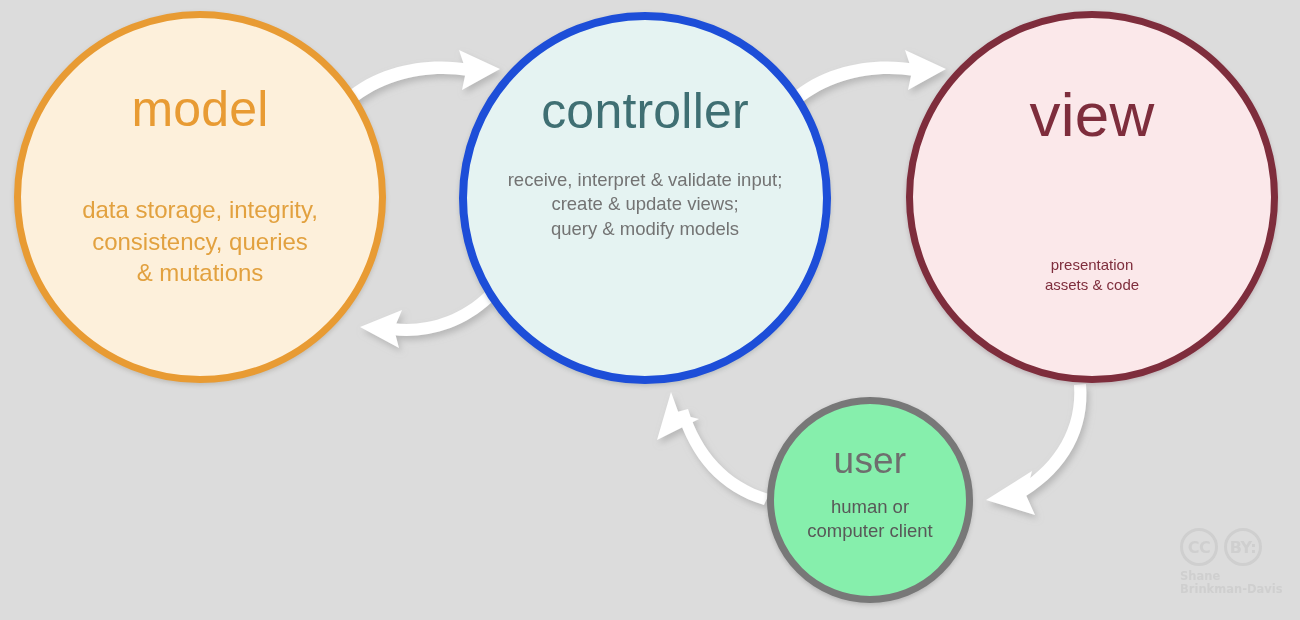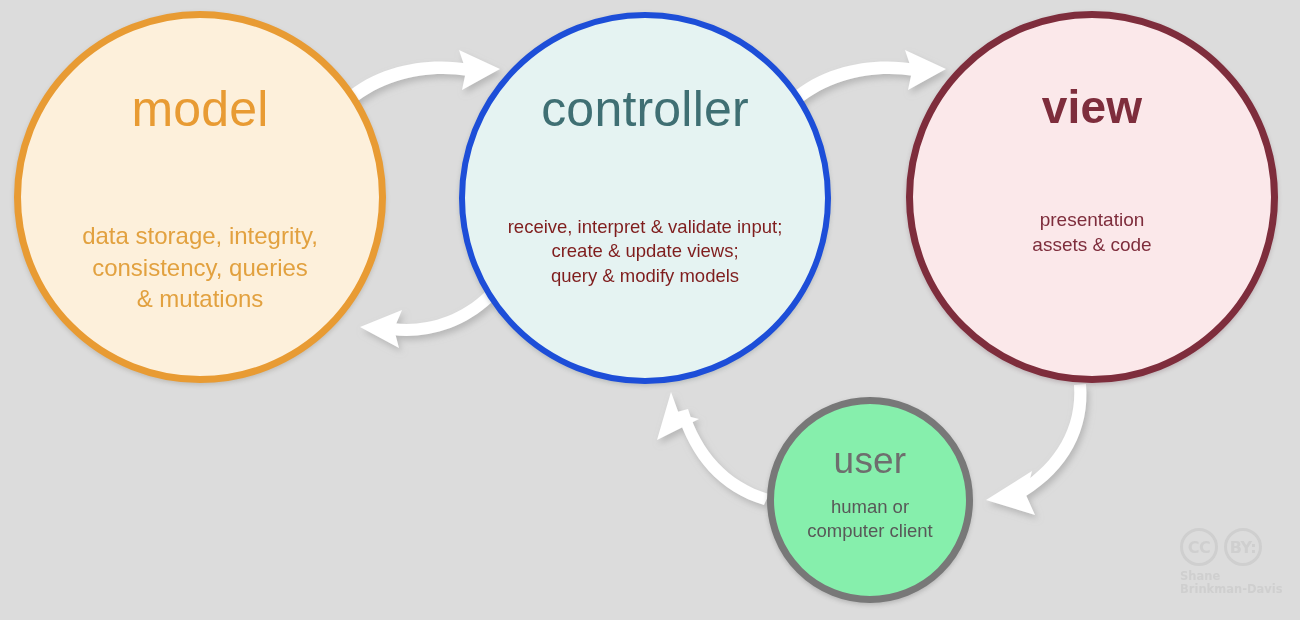--- a/index.html
+++ b/index.html
@@ -44,69 +44,67 @@
     white-space: pre-line;
   }
 
   
   #node-model {
     left: 14px;  top: 11px;
     width: 372px; height: 372px;
     background: #fdf0db;
     border: 7px solid #e89b33;
     box-shadow: 0 2px 4px rgba(120,110,95,0.28);
-    gap: 26px;
   }
   #node-model .node-title {
     margin-top: 66px;
     font-size: 50px;
     color: #e89b33;
   }
   #node-model .node-desc {
     margin-top: 60px;
     font-size: 24px;
     color: #e2a13f;
   }
 
   
   #node-controller {
     left: 459px; top: 12px;
     width: 372px; height: 372px;
     background: #e5f3f2;
-    border: 6px solid #1d4ed8;
+    border: 8px solid #1d4ed8;
     box-shadow: 0 2px 4px rgba(100,115,115,0.28);
   }
   #node-controller .node-title {
     margin-top: 66px;
     font-size: 50px;
     color: #3f6f73;
   }
   #node-controller .node-desc {
-    margin-top: 81px;
+    margin-top: 32px;
     font-size: 18.5px;
-    color: #7f1d1d;
+    color: #737373;
   }
 
   
   #node-view {
     left: 906px; top: 11px;
     width: 372px; height: 372px;
     background: #fbe8ea;
     border: 7px solid #7e2d3c;
     box-shadow: 0 2px 4px rgba(110,80,88,0.28);
   }
   #node-view .node-title {
     margin-top: 66px;
-    font-size: 46px;
+    font-size: 62px;
     color: #7e2d3c;
-    font-weight: bold;
   }
   #node-view .node-desc {
-    margin-top: 77px;
-    font-size: 19px;
+    margin-top: 109px;
+    font-size: 15px;
     color: #7e2d3c;
   }
 
   
   #node-user {
     left: 767px; top: 397px;
     width: 206px; height: 206px;
     background: #86efac;
     border: 7px solid #787878;
     box-shadow: 0 2px 4px rgba(100,100,100,0.30);

